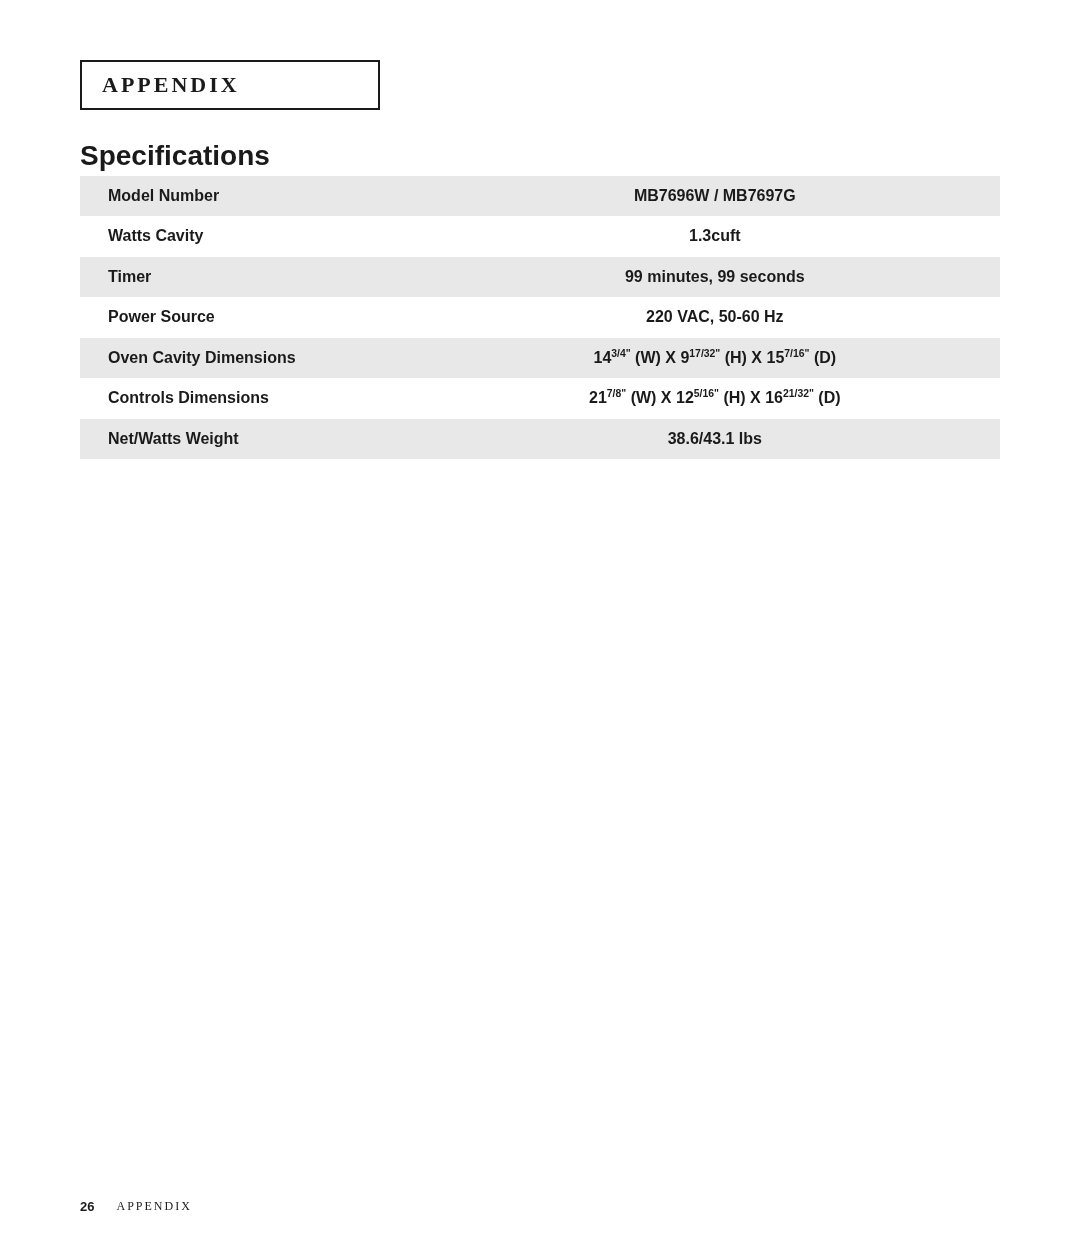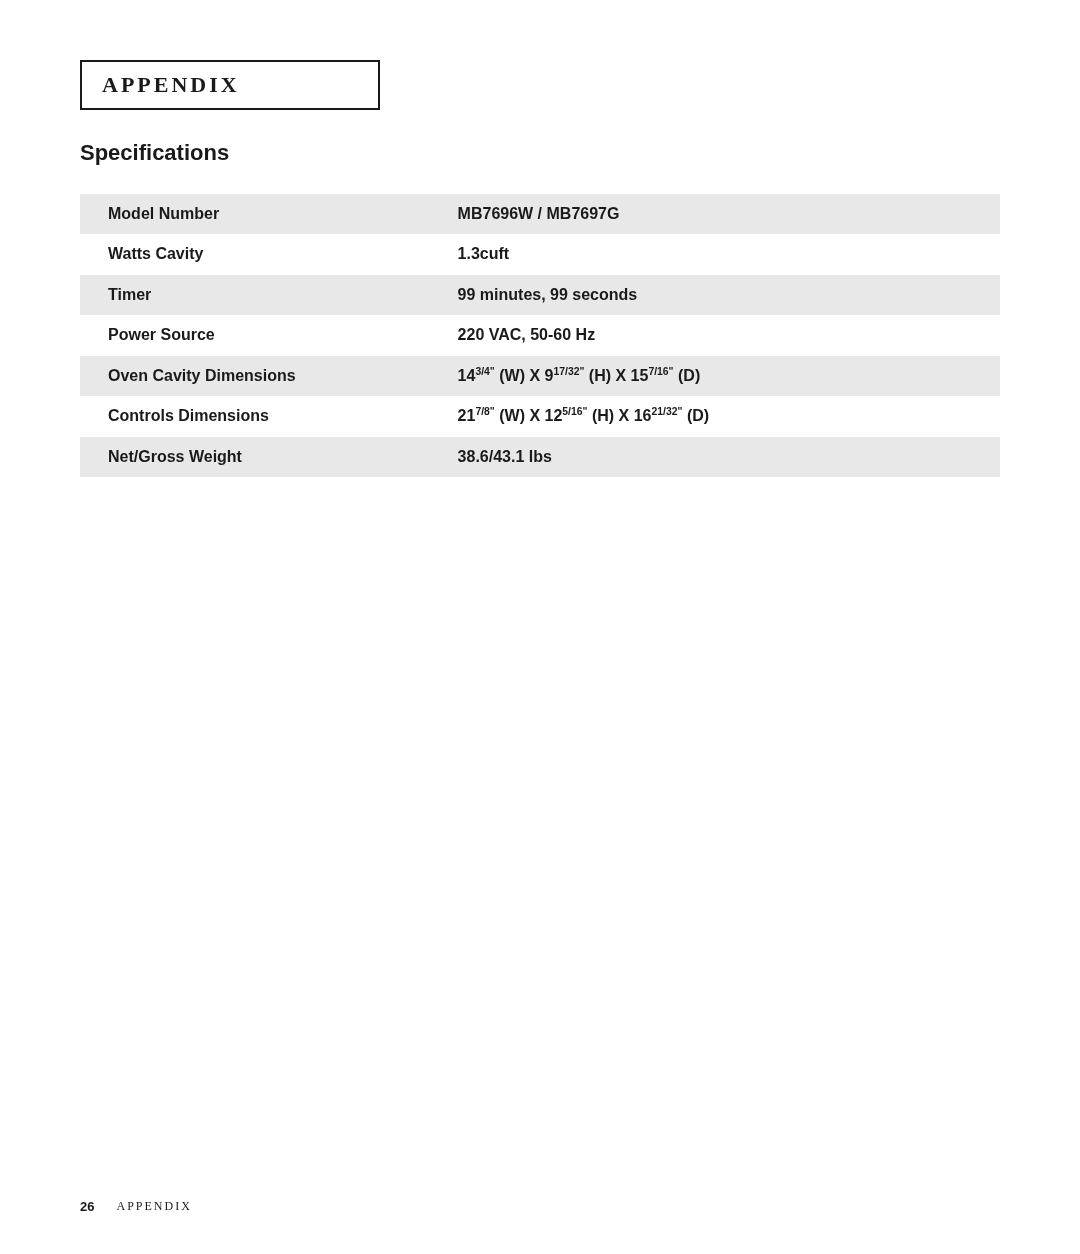--- a/index.html
+++ b/index.html
@@ -34,23 +34,23 @@
     .appendix-header-text {
       font-size: 22px;
       font-weight: bold;
       letter-spacing: 3px;
       text-transform: uppercase;
       font-variant: small-caps;
       font-family: Georgia, 'Times New Roman', serif;
     }
 
     .section-title {
-      font-size: 22px;
+      font-size: 28px;
       font-weight: bold;
-      margin-bottom: 28px;
+      margin-bottom: 4px;
       font-family: Arial, Helvetica, sans-serif;
     }
 
     .specs-table {
       width: 100%;
       border-collapse: collapse;
     }
 
     .specs-table tr:nth-child(odd) {
       background-color: #e8e8e8;
@@ -67,20 +67,21 @@
       font-weight: bold;
     }
 
     .specs-table td:first-child {
       width: 38%;
       color: #1a1a1a;
     }
 
     .specs-table td:last-child {
       width: 62%;
+      text-align: center;
       color: #1a1a1a;
     }
 
     .page-footer {
       position: absolute;
       bottom: 40px;
       left: 80px;
       display: flex;
       align-items: center;
       gap: 22px;
@@ -135,21 +136,21 @@
         </tr>
         <tr>
           <td>Oven Cavity Dimensions</td>
           <td>14<sup>3/4"</sup> (W) X 9<sup>17/32"</sup> (H) X 15<sup>7/16"</sup> (D)</td>
         </tr>
         <tr>
           <td>Controls Dimensions</td>
           <td>21<sup>7/8"</sup> (W) X 12<sup>5/16"</sup> (H) X 16<sup>21/32"</sup> (D)</td>
         </tr>
         <tr>
-          <td>Net/Gross Weight</td>
+          <td>Net/Watts Weight</td>
           <td>38.6/43.1 lbs</td>
         </tr>
       </tbody>
   </table>
 
 </div>
 
 <div class="page-footer">
   <span class="page-number">26</span>
   <span class="footer-appendix">Appendix</span>

